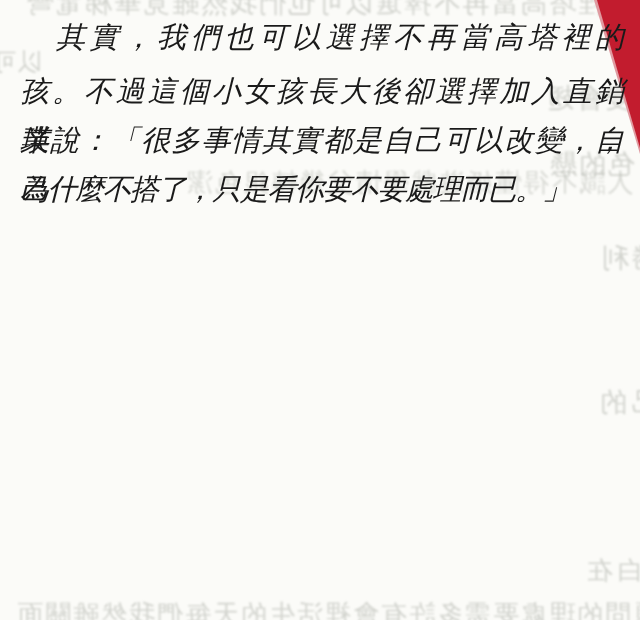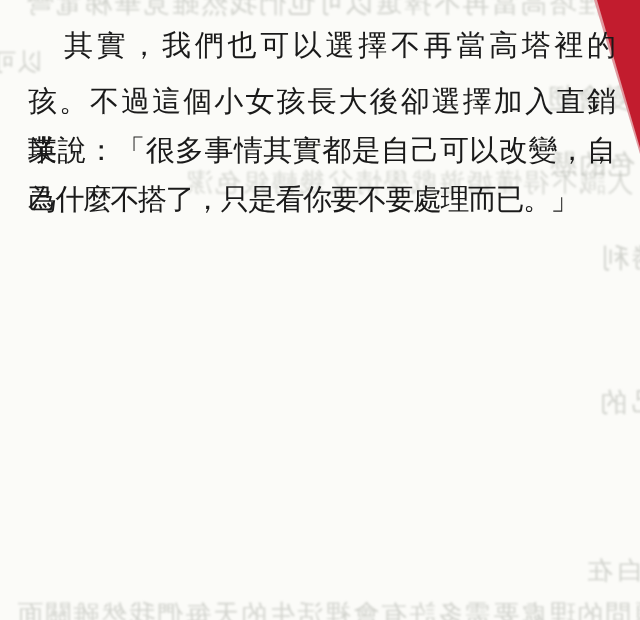--- a/index.html
+++ b/index.html
@@ -6,21 +6,21 @@
   body{
     width:640px;height:620px;position:relative;overflow:hidden;
     background:#fbfbf8;
     font-family:"Liberation Serif","DejaVu Serif",serif;
   }
   
   .doc{
     position:absolute;left:20px;top:13px;width:604px;
     color:#1a1a1a;font-size:29px;
   }
-  .para{margin:8px;padding:0;}
+  .para{margin:0;padding:0;font-style:italic;}
   .para2{margin-top:6px;}
   .line{
     display:block;height:48px;line-height:48px;
     text-align:justify;text-align-last:justify;
   }
   .para2 .line{height:49px;line-height:49px;}
   .line.noj{text-align-last:left;letter-spacing:-1.5px;}
   .line.ind{text-indent:36px;}
   
   .bleed{

